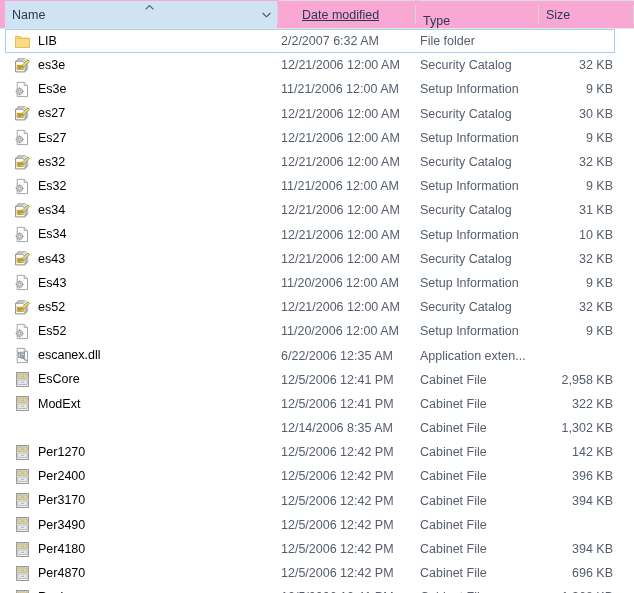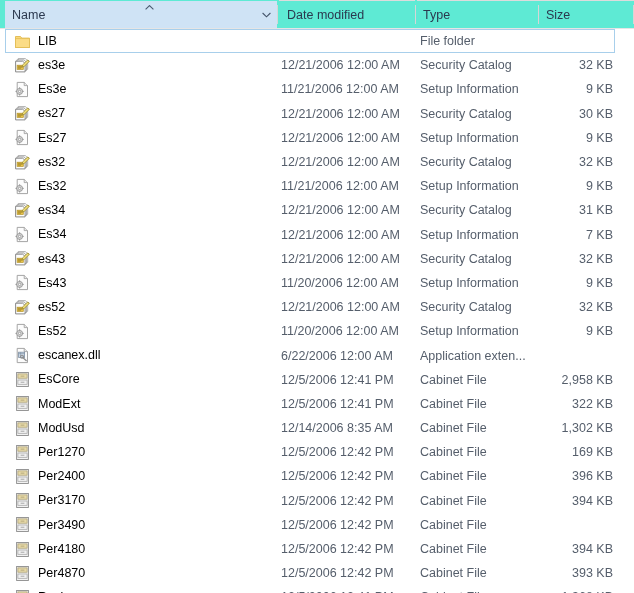--- a/index.html
+++ b/index.html
@@ -26,21 +26,21 @@
     background: #ffffff;
   }
 
   
   .col-header {
     position: absolute;
     left: 0;
     top: 0;
     width: 634px;
     height: 29px;
-    background: #5eead4;
+    background: #f9a8d4;
     border-bottom: 1px solid #e5e5e5;
   }
   .hdr-cell {
     position: absolute;
     top: 1px;
     height: 27px;
     display: flex;
     align-items: center;
     font-size: 12.5px;
     color: #2b394f;
@@ -50,22 +50,22 @@
   }
   .hdr-cell .hdr-label { padding-left: 8px; white-space: nowrap; }
 
   .hdr-name {
     left: 5px;
     width: 272px;
     background: #cfe3f5;
   }
   .hdr-name .hdr-label { padding-left: 7px; }
 
-  .hdr-date  { left: 279px; width: 138px; }
-  .hdr-type  { left: 415px; width: 123px; }
+  .hdr-date  { left: 294px; width: 138px; text-decoration: underline; }
+  .hdr-type  { left: 415px; width: 123px; align-items: flex-end; }
   .hdr-size  { left: 538px; width: 96px; text-align: center; }
 
   
   .hdr-sep {
     position: absolute;
     top: 5px;
     width: 1px;
     height: 19px;
     background: #d6d6d6;
   }
@@ -229,20 +229,21 @@
         <div class="row-frame"></div>
         <div class="cell c-name">
           <span class="icon">
             <svg width="17" height="17" viewBox="0 0 17 17">
               <path d="M1.5 3.5 h5 l1.3 1.6 h7.7 v9.4 h-14 z" fill="#fbd97a" stroke="#e0b94f" stroke-width="0.9"></path>
               <path d="M1.5 5.6 h14 v8.9 h-14 z" fill="#fbdc86" stroke="#e0b94f" stroke-width="0.7"></path>
             </svg>
           </span>
           <span class="name-text">LIB</span>
         </div>
+        <div class="cell c-date">2/2/2007 6:32 AM</div>
         <div class="cell c-type">File folder</div>
         <div class="cell c-size"></div>
       </div>
       <div class="row">
         <div class="cell c-name">
           <span class="icon">
             <svg width="17" height="17" viewBox="0 0 17 17">
               <path d="M4.2 1.6 h7.1 l2.4 2.3 v8.4 h-9.5 z" fill="#ffffff" stroke="#9a9a9a" stroke-width="0.8"></path>
               <path d="M2.9 2.9 h7.1 l2.4 2.3 v8.4 h-9.5 z" fill="#ffffff" stroke="#8f8f8f" stroke-width="0.8"></path>
               <path d="M1.6 4.2 h7.1 l2.4 2.3 v8.4 h-9.5 z" fill="#fdfdfd" stroke="#7d7d7d" stroke-width="0.9"></path>
@@ -402,21 +403,21 @@
                   <rect x="-4.1" y="-0.55" width="1.5" height="1.1"></rect>
                   <rect x="2.6" y="-0.55" width="1.5" height="1.1"></rect>
                 </g>
               </g>
             </svg>
           </span>
           <span class="name-text">Es34</span>
         </div>
         <div class="cell c-date">12/21/2006 12:00 AM</div>
         <div class="cell c-type">Setup Information</div>
-        <div class="cell c-size">7 KB</div>
+        <div class="cell c-size">10 KB</div>
       </div>
       <div class="row">
         <div class="cell c-name">
           <span class="icon">
             <svg width="17" height="17" viewBox="0 0 17 17">
               <path d="M4.2 1.6 h7.1 l2.4 2.3 v8.4 h-9.5 z" fill="#ffffff" stroke="#9a9a9a" stroke-width="0.8"></path>
               <path d="M2.9 2.9 h7.1 l2.4 2.3 v8.4 h-9.5 z" fill="#ffffff" stroke="#8f8f8f" stroke-width="0.8"></path>
               <path d="M1.6 4.2 h7.1 l2.4 2.3 v8.4 h-9.5 z" fill="#fdfdfd" stroke="#7d7d7d" stroke-width="0.9"></path>
               <rect x="3.1" y="8.2" width="6.2" height="4.2" fill="#e8c54a" stroke="#b5932a" stroke-width="0.7"></rect>
               <path d="M3.9 9.3 h4.6 M3.9 10.3 h4.6 M3.9 11.3 h3.1" stroke="#8c7220" stroke-width="0.55"></path>
@@ -504,21 +505,21 @@
               <path d="M3.2 1.4 h7.0 l3.3 3.2 v11.0 h-10.3 z" fill="#fcfcfc" stroke="#9b9b9b" stroke-width="0.9"></path>
               <path d="M10.2 1.4 v3.2 h3.3" fill="#e9e9e9" stroke="#9b9b9b" stroke-width="0.8"></path>
               <rect x="4.6" y="5.2" width="6.0" height="5.2" fill="#c9d6e4" stroke="#7e8fa3" stroke-width="0.8"></rect>
               <path d="M4.6 6.6 h6.0 M6.6 5.2 v5.2" stroke="#7e8fa3" stroke-width="0.6"></path>
               <path d="M8.2 10.0 L12.6 13.9" stroke="#8d8d8d" stroke-width="1.3"></path>
               <circle cx="8.0" cy="9.7" r="1.5" fill="none" stroke="#8d8d8d" stroke-width="1.1"></circle>
             </svg>
           </span>
           <span class="name-text">escanex.dll</span>
         </div>
-        <div class="cell c-date">6/22/2006 12:00 AM</div>
+        <div class="cell c-date">6/22/2006 12:35 AM</div>
         <div class="cell c-type">Application exten...</div>
       </div>
       <div class="row">
         <div class="cell c-name">
           <span class="icon">
             <svg width="17" height="17" viewBox="0 0 17 17">
               <rect x="2.6" y="1.5" width="11.8" height="14.0" fill="#f2f2f2" stroke="#8c8c8c" stroke-width="0.9"></rect>
               <rect x="3.9" y="2.9" width="9.2" height="4.3" fill="#e6d9a8" stroke="#a79a6c" stroke-width="0.7"></rect>
               <rect x="6.6" y="4.6" width="3.8" height="1.1" fill="#b9ad7f"></rect>
               <rect x="3.9" y="9.0" width="9.2" height="4.3" fill="#f0f0f0" stroke="#a0a0a0" stroke-width="0.7"></rect>
@@ -542,52 +543,40 @@
               <rect x="6.6" y="10.7" width="3.8" height="1.1" fill="#b0b0b0"></rect>
             </svg>
           </span>
           <span class="name-text">ModExt</span>
         </div>
         <div class="cell c-date">12/5/2006 12:41 PM</div>
         <div class="cell c-type">Cabinet File</div>
         <div class="cell c-size">322 KB</div>
       </div>
       <div class="row">
-        <div class="cell c-name">
-          <span class="icon">
-            <svg width="17" height="17" viewBox="0 0 17 17">
-              <rect x="2.6" y="1.5" width="11.8" height="14.0" fill="#f2f2f2" stroke="#8c8c8c" stroke-width="0.9"></rect>
-              <rect x="3.9" y="2.9" width="9.2" height="4.3" fill="#e6d9a8" stroke="#a79a6c" stroke-width="0.7"></rect>
-              <rect x="6.6" y="4.6" width="3.8" height="1.1" fill="#b9ad7f"></rect>
-              <rect x="3.9" y="9.0" width="9.2" height="4.3" fill="#f0f0f0" stroke="#a0a0a0" stroke-width="0.7"></rect>
-              <rect x="6.6" y="10.7" width="3.8" height="1.1" fill="#b0b0b0"></rect>
-            </svg>
-          </span>
-          <span class="name-text">ModUsd</span>
-        </div>
         <div class="cell c-date">12/14/2006 8:35 AM</div>
         <div class="cell c-type">Cabinet File</div>
         <div class="cell c-size">1,302 KB</div>
       </div>
       <div class="row">
         <div class="cell c-name">
           <span class="icon">
             <svg width="17" height="17" viewBox="0 0 17 17">
               <rect x="2.6" y="1.5" width="11.8" height="14.0" fill="#f2f2f2" stroke="#8c8c8c" stroke-width="0.9"></rect>
               <rect x="3.9" y="2.9" width="9.2" height="4.3" fill="#e6d9a8" stroke="#a79a6c" stroke-width="0.7"></rect>
               <rect x="6.6" y="4.6" width="3.8" height="1.1" fill="#b9ad7f"></rect>
               <rect x="3.9" y="9.0" width="9.2" height="4.3" fill="#f0f0f0" stroke="#a0a0a0" stroke-width="0.7"></rect>
               <rect x="6.6" y="10.7" width="3.8" height="1.1" fill="#b0b0b0"></rect>
             </svg>
           </span>
           <span class="name-text">Per1270</span>
         </div>
         <div class="cell c-date">12/5/2006 12:42 PM</div>
         <div class="cell c-type">Cabinet File</div>
-        <div class="cell c-size">169 KB</div>
+        <div class="cell c-size">142 KB</div>
       </div>
       <div class="row">
         <div class="cell c-name">
           <span class="icon">
             <svg width="17" height="17" viewBox="0 0 17 17">
               <rect x="2.6" y="1.5" width="11.8" height="14.0" fill="#f2f2f2" stroke="#8c8c8c" stroke-width="0.9"></rect>
               <rect x="3.9" y="2.9" width="9.2" height="4.3" fill="#e6d9a8" stroke="#a79a6c" stroke-width="0.7"></rect>
               <rect x="6.6" y="4.6" width="3.8" height="1.1" fill="#b9ad7f"></rect>
               <rect x="3.9" y="9.0" width="9.2" height="4.3" fill="#f0f0f0" stroke="#a0a0a0" stroke-width="0.7"></rect>
               <rect x="6.6" y="10.7" width="3.8" height="1.1" fill="#b0b0b0"></rect>
@@ -657,21 +646,21 @@
               <rect x="3.9" y="2.9" width="9.2" height="4.3" fill="#e6d9a8" stroke="#a79a6c" stroke-width="0.7"></rect>
               <rect x="6.6" y="4.6" width="3.8" height="1.1" fill="#b9ad7f"></rect>
               <rect x="3.9" y="9.0" width="9.2" height="4.3" fill="#f0f0f0" stroke="#a0a0a0" stroke-width="0.7"></rect>
               <rect x="6.6" y="10.7" width="3.8" height="1.1" fill="#b0b0b0"></rect>
             </svg>
           </span>
           <span class="name-text">Per4870</span>
         </div>
         <div class="cell c-date">12/5/2006 12:42 PM</div>
         <div class="cell c-type">Cabinet File</div>
-        <div class="cell c-size">393 KB</div>
+        <div class="cell c-size">696 KB</div>
       </div>
       <div class="row">
         <div class="cell c-name">
           <span class="icon">
             <svg width="17" height="17" viewBox="0 0 17 17">
               <rect x="2.6" y="1.5" width="11.8" height="14.0" fill="#f2f2f2" stroke="#8c8c8c" stroke-width="0.9"></rect>
               <rect x="3.9" y="2.9" width="9.2" height="4.3" fill="#e6d9a8" stroke="#a79a6c" stroke-width="0.7"></rect>
               <rect x="6.6" y="4.6" width="3.8" height="1.1" fill="#b9ad7f"></rect>
               <rect x="3.9" y="9.0" width="9.2" height="4.3" fill="#f0f0f0" stroke="#a0a0a0" stroke-width="0.7"></rect>
               <rect x="6.6" y="10.7" width="3.8" height="1.1" fill="#b0b0b0"></rect>

